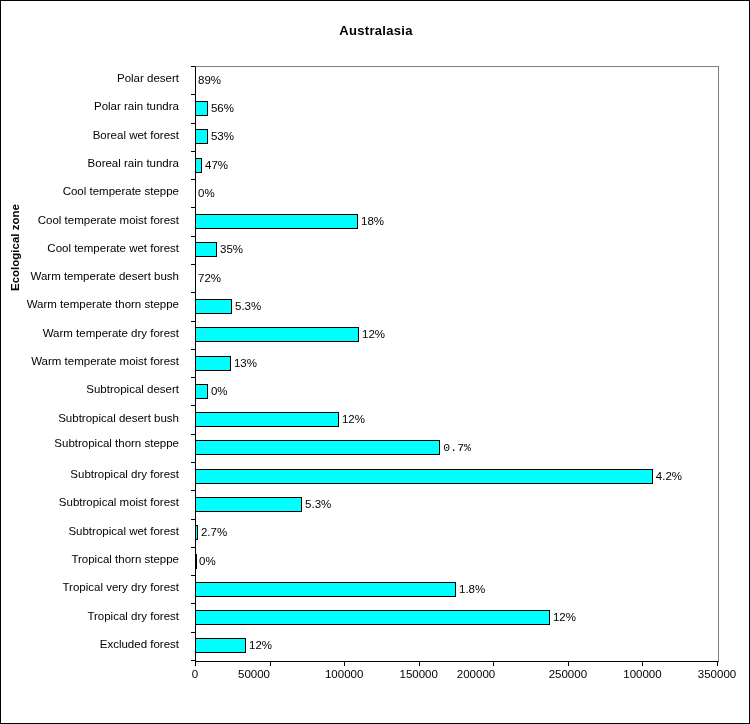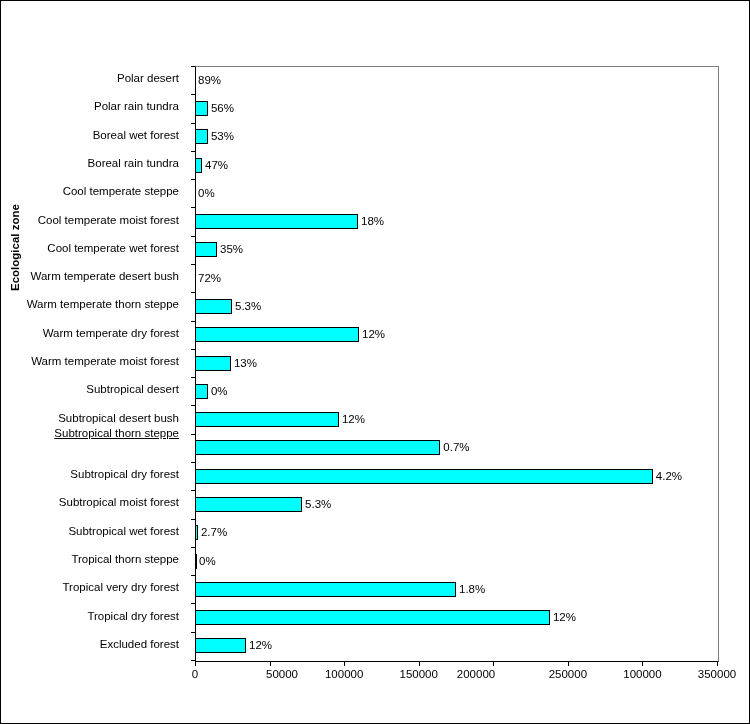--- a/index.html
+++ b/index.html
@@ -140,38 +140,39 @@
     transform: rotate(-90deg);
     transform-origin: left top;
     white-space: nowrap;
   }
 </style>
 </head>
 <body>
 
 <div id="page">
 
+  <div id="chart-title">Australasia</div>
 
   <div id="yaxis-title">Ecological zone</div>
 
   <div id="ylabels">
       <div class="cat-label" style="top: 6.14286px;">Polar desert</div>
       <div class="cat-label" style="top: 34.4286px;">Polar rain tundra</div>
       <div class="cat-label" style="top: 62.7143px;">Boreal wet forest</div>
       <div class="cat-label" style="top: 91px;">Boreal rain tundra</div>
       <div class="cat-label" style="top: 119.286px; margin-left: 20px;">Cool temperate steppe</div>
       <div class="cat-label" style="top: 147.571px;">Cool temperate moist forest</div>
       <div class="cat-label" style="top: 175.857px;">Cool temperate wet forest</div>
       <div class="cat-label" style="top: 204.143px;">Warm temperate desert bush</div>
       <div class="cat-label" style="top: 232.429px;">Warm temperate thorn steppe</div>
       <div class="cat-label" style="top: 260.714px;">Warm temperate dry forest</div>
       <div class="cat-label" style="top: 289px;">Warm temperate moist forest</div>
       <div class="cat-label" style="top: 317.286px;">Subtropical desert</div>
       <div class="cat-label" style="top: 345.571px;">Subtropical desert bush</div>
-      <div class="cat-label" style="top: 361px; text-decoration: underline;">Subtropical thorn steppe</div>
+      <div class="cat-label" style="top: 371px;">Subtropical thorn steppe</div>
       <div class="cat-label" style="top: 402.143px; padding-left: 11px;">Subtropical dry forest</div>
       <div class="cat-label" style="top: 430.429px;">Subtropical moist forest</div>
       <div class="cat-label" style="top: 458.714px;">Subtropical wet forest</div>
       <div class="cat-label" style="top: 487px;">Tropical thorn steppe</div>
       <div class="cat-label" style="top: 515.286px;">Tropical very dry forest</div>
       <div class="cat-label" style="top: 543.571px;">Tropical dry forest</div>
       <div class="cat-label" style="top: 571.857px;">Excluded forest</div>
     </div>
 
   <div id="plot-frame"></div>
@@ -211,21 +212,21 @@
       <div class="bar" title="Warm temperate moist forest: 24100" style="top: 289.5px; width: 35.9434px;"></div>
       <div class="bar-value" style="top: 289.5px; left: 38.9434px;">13%</div>
       <div class="ytick" style="top: 311.143px;"></div>
       <div class="bar" title="Subtropical desert: 8700" style="top: 317.786px; width: 12.9754px;"></div>
       <div class="bar-value" style="top: 317.786px; left: 15.9754px;">0%</div>
       <div class="ytick" style="top: 339.429px;"></div>
       <div class="bar" title="Subtropical desert bush: 96500" style="top: 346.071px; width: 143.923px;"></div>
       <div class="bar-value" style="top: 346.071px; left: 146.923px;">12%</div>
       <div class="ytick" style="top: 367.714px;"></div>
       <div class="bar" title="Subtropical thorn steppe: 164500" style="top: 374.357px; width: 245.34px;"></div>
-      <div class="bar-value" style="top: 374.357px; left: 248.34px;">0.7%</div>
+      <div class="bar-value" style="top: 374.357px; left: 248.34px; font-family: Liberation Mono, monospace;">0.7%</div>
       <div class="ytick" style="top: 396px;"></div>
       <div class="bar" title="Subtropical dry forest: 307000" style="top: 402.643px; width: 457.869px;"></div>
       <div class="bar-value" style="top: 402.643px; left: 460.869px;">4.2%</div>
       <div class="ytick" style="top: 424.286px;"></div>
       <div class="bar" title="Subtropical moist forest: 71800" style="top: 430.929px; width: 107.085px;"></div>
       <div class="bar-value" style="top: 430.929px; left: 110.085px;">5.3%</div>
       <div class="ytick" style="top: 452.571px;"></div>
       <div class="bar" title="Subtropical wet forest: 2000" style="top: 459.214px; width: 2.98286px;"></div>
       <div class="bar-value" style="top: 459.214px; left: 5.98286px;">2.7%</div>
       <div class="ytick" style="top: 480.857px;"></div>
@@ -240,21 +241,21 @@
       <div class="ytick" style="top: 565.714px;"></div>
       <div class="bar" title="Excluded forest: 34200" style="top: 572.357px; width: 51.0069px;"></div>
       <div class="bar-value" style="top: 572.357px; left: 54.0069px;">12%</div>
       <div class="ytick" style="top: 594px;"></div>
     </div>
 
   <div id="xaxis">
       <div class="xtick" style="left: 0px;"></div>
       <div class="xtick-label" style="left: 0px;">0</div>
       <div class="xtick" style="left: 74.5714px;"></div>
-      <div class="xtick-label" style="left: 87px;">50000</div>
+      <div class="xtick-label" style="left: 59px;">50000</div>
       <div class="xtick" style="left: 149.143px;"></div>
       <div class="xtick-label" style="left: 149.143px;">100000</div>
       <div class="xtick" style="left: 223.714px;"></div>
       <div class="xtick-label" style="left: 223.714px;">150000</div>
       <div class="xtick" style="left: 298.286px;"></div>
       <div class="xtick-label" style="left: 281px;">200000</div>
       <div class="xtick" style="left: 372.857px;"></div>
       <div class="xtick-label" style="left: 372.857px;">250000</div>
       <div class="xtick" style="left: 447.429px;"></div>
       <div class="xtick-label" style="left: 447.429px;">100000</div>

